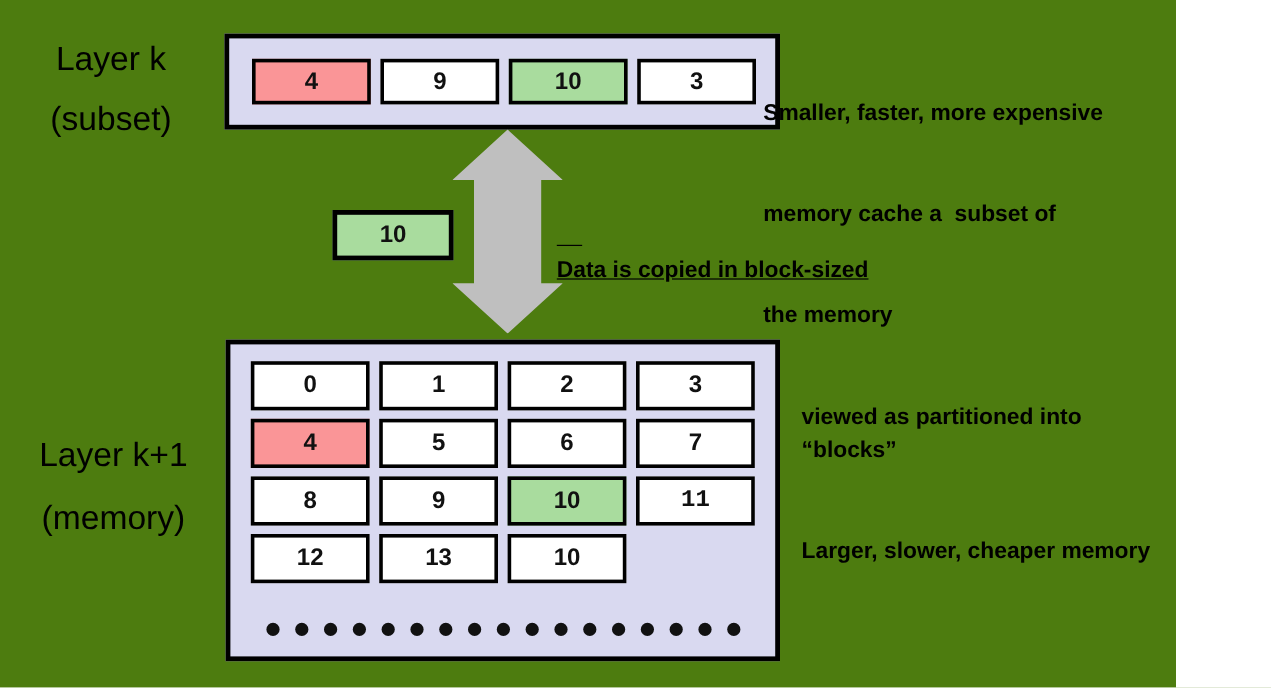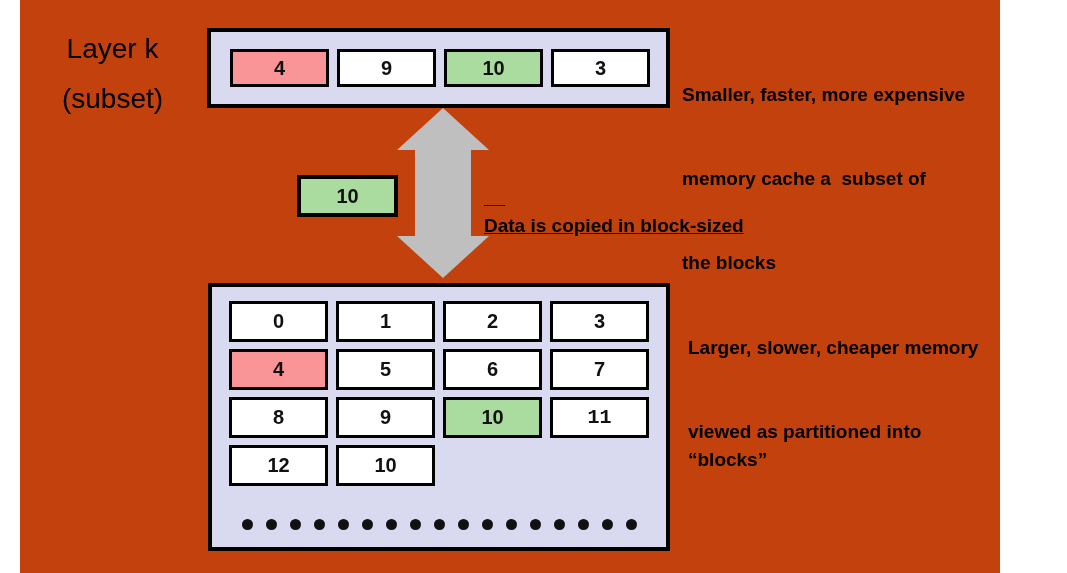--- a/index.html
+++ b/index.html
@@ -1,25 +1,24 @@
 <!DOCTYPE html>
 <html><head>
 <meta charset="utf-8">
 <style>
   html, body { margin: 0; padding: 0; background: #ffffff; }
   * { box-sizing: border-box; }
   .canvas {
     position: relative;
     width: 980px;
     height: 573px;
-    background: #c2410c;
+    background: #4d7c0f;
     font-family: "Liberation Sans", sans-serif;
     color: #000000;
     overflow: hidden;
-    margin-left: 20px;
   }
   .layer-label {
     position: absolute;
     text-align: center;
     font-size: 28px;
     font-weight: 400;
     line-height: 50px;
     color: #000000;
   }
   .label-k  { left: 15px; top: 24px;  width: 155px; }
@@ -59,21 +58,21 @@
   }
 
   .note {
     position: absolute;
     font-size: 19px;
     font-weight: 700;
     line-height: 28px;
     white-space: pre-wrap;
     color: #000000;
   }
-  .note-cache    { left: 662px; top: 25px;  }
+  .note-cache    { left: 636px; top: 25px;  }
   .note-transfer { left: 464px; top: 156px; text-decoration: underline; }
   .note-memory   { left: 668px; top: 278px; }
 
   .memory-box {
     left: 188px; top: 283px;
     width: 462px; height: 268px;
   }
   .memory-grid {
     display: grid;
     grid-template-columns: repeat(4, 99px);
@@ -110,50 +109,55 @@
   <div class="container-box cache-box" style="background-color: rgb(217, 217, 240);">
     <div class="cell cache-cell" style="background-color: rgb(250, 149, 151);">4</div>
     <div class="cell cache-cell" style="background-color: rgb(255, 255, 255);">9</div>
     <div class="cell cache-cell" style="background-color: rgb(169, 220, 158);">10</div>
     <div class="cell cache-cell" style="background-color: rgb(255, 255, 255);">3</div>
   </div>
 
   <div class="note note-cache">
     <div>Smaller, faster, more expensive</div>
     <div>memory cache a  subset of</div>
-    <div>the blocks</div>
+    <div>the memory</div>
   </div>
 
   <svg class="arrow-svg" width="92" height="170" viewBox="0 0 92 170">
     <polygon points="46,0 92,42 74,42 74,128 92,128 46,170 0,128 18,128 18,42 0,42" fill="#bfbfbf"></polygon>
   </svg>
 
   <div class="cell transfer-block" style="background-color: rgb(169, 220, 158);">10</div>
 
   <div class="note note-transfer">
     <div>Data is copied in block-sized</div>
     <div>transfer units</div>
   </div>
 
+  <div class="layer-label label-k1">
+    <div>Layer k+1</div>
+    <div>(memory)</div>
+  </div>
 
   <div class="container-box memory-box" style="background-color: rgb(217, 217, 240);">
     <div class="memory-grid">
       <div class="cell memory-cell" style="background-color: rgb(255, 255, 255);">0</div>
       <div class="cell memory-cell" style="background-color: rgb(255, 255, 255);">1</div>
       <div class="cell memory-cell" style="background-color: rgb(255, 255, 255);">2</div>
       <div class="cell memory-cell" style="background-color: rgb(255, 255, 255);">3</div>
       <div class="cell memory-cell" style="background-color: rgb(250, 149, 151);">4</div>
       <div class="cell memory-cell" style="background-color: rgb(255, 255, 255);">5</div>
       <div class="cell memory-cell" style="background-color: rgb(255, 255, 255);">6</div>
       <div class="cell memory-cell" style="background-color: rgb(255, 255, 255);">7</div>
       <div class="cell memory-cell" style="background-color: rgb(255, 255, 255);">8</div>
       <div class="cell memory-cell" style="background-color: rgb(255, 255, 255);">9</div>
       <div class="cell memory-cell" style="background-color: rgb(169, 220, 158);">10</div>
       <div class="cell memory-cell" style="background-color: rgb(255, 255, 255); font-family: Liberation Mono, monospace;">11</div>
       <div class="cell memory-cell" style="background-color: rgb(255, 255, 255);">12</div>
+      <div class="cell memory-cell" style="background-color: rgb(255, 255, 255);">13</div>
       <div class="cell memory-cell" style="background-color: rgb(255, 255, 255);">10</div>
     </div>
     <div class="dots-row">
         <span class="dot"></span>
         <span class="dot"></span>
         <span class="dot"></span>
         <span class="dot"></span>
         <span class="dot"></span>
         <span class="dot"></span>
         <span class="dot"></span>
@@ -164,17 +168,17 @@
         <span class="dot"></span>
         <span class="dot"></span>
         <span class="dot"></span>
         <span class="dot"></span>
         <span class="dot"></span>
         <span class="dot"></span>
       </div>
   </div>
 
   <div class="note note-memory">
+    <div>viewed as partitioned into “blocks”</div>
     <div>Larger, slower, cheaper memory</div>
-    <div>viewed as partitioned into “blocks”</div>
   </div>
 
 </div>
 
 </body></html>

